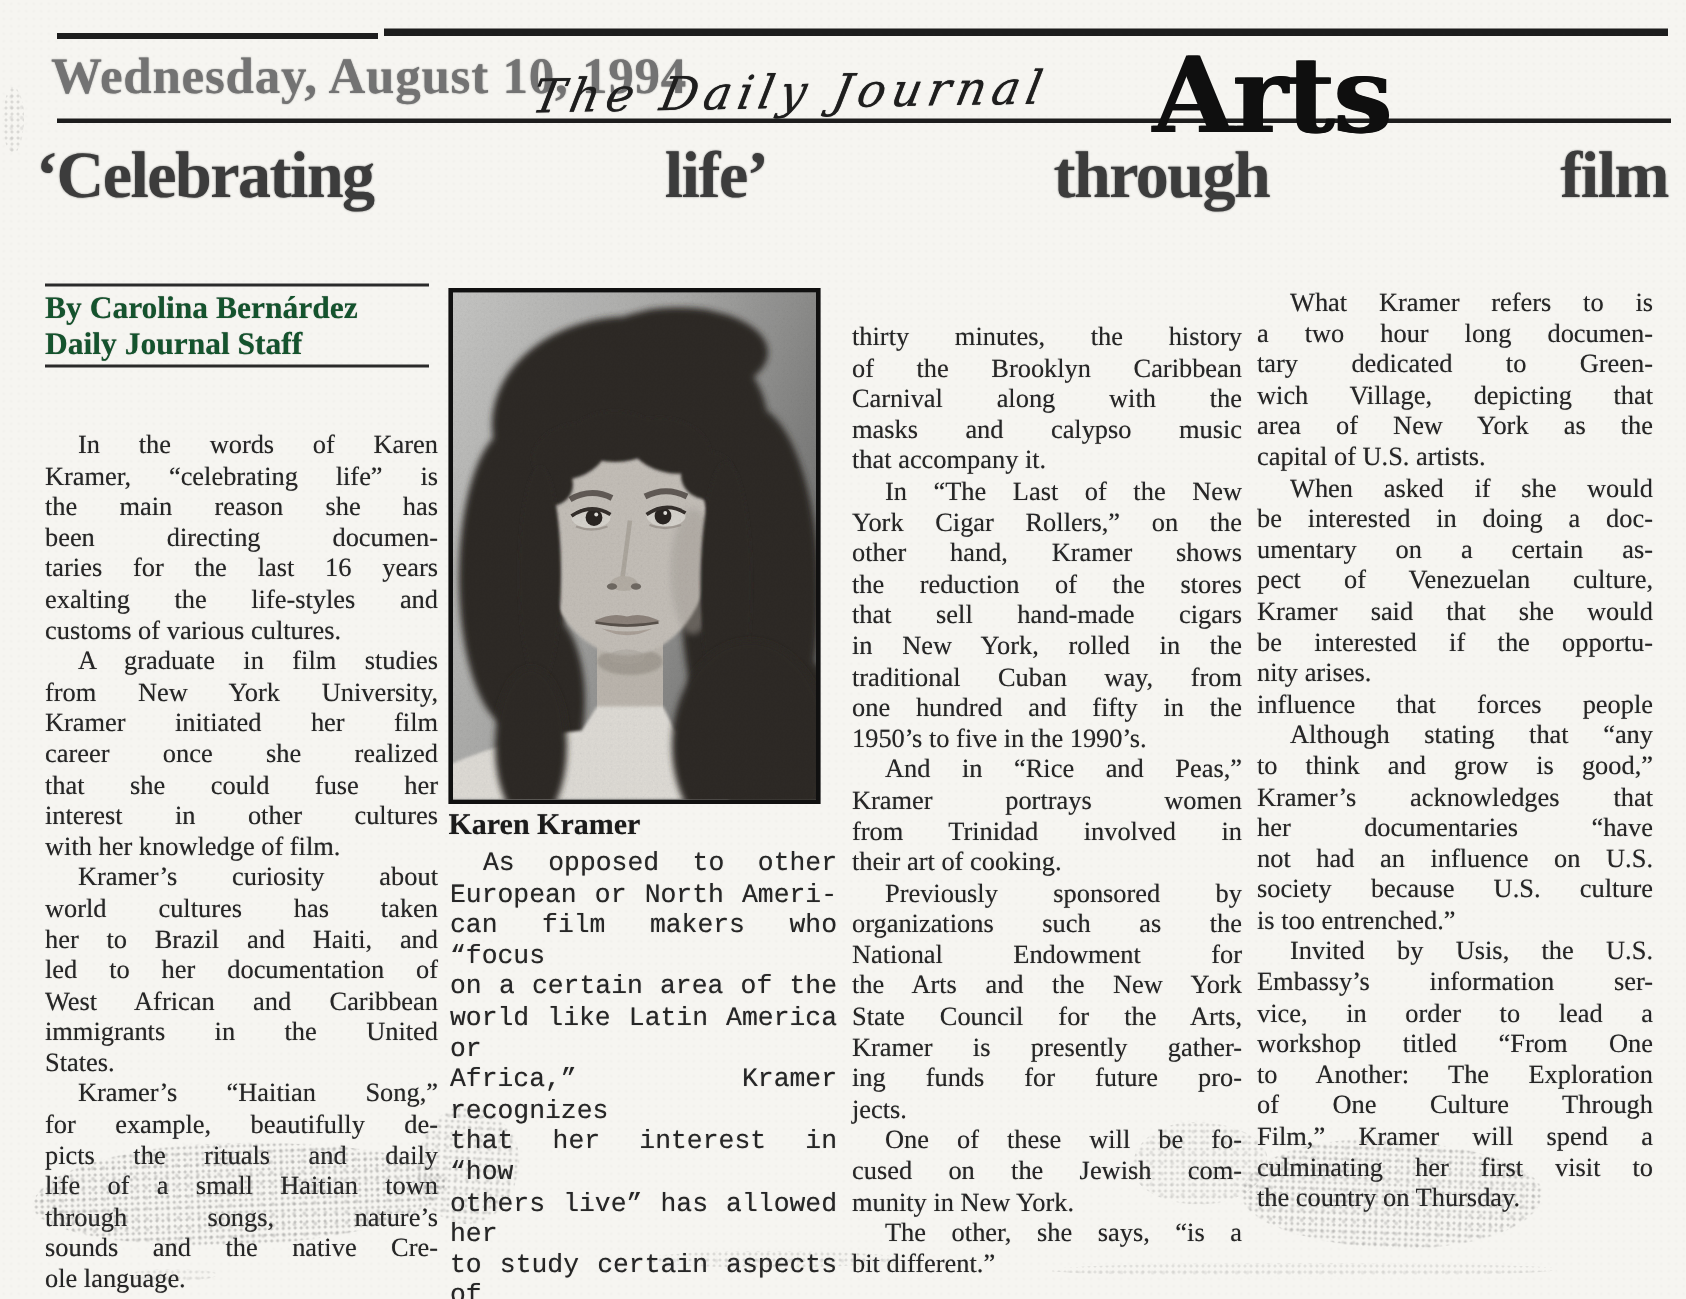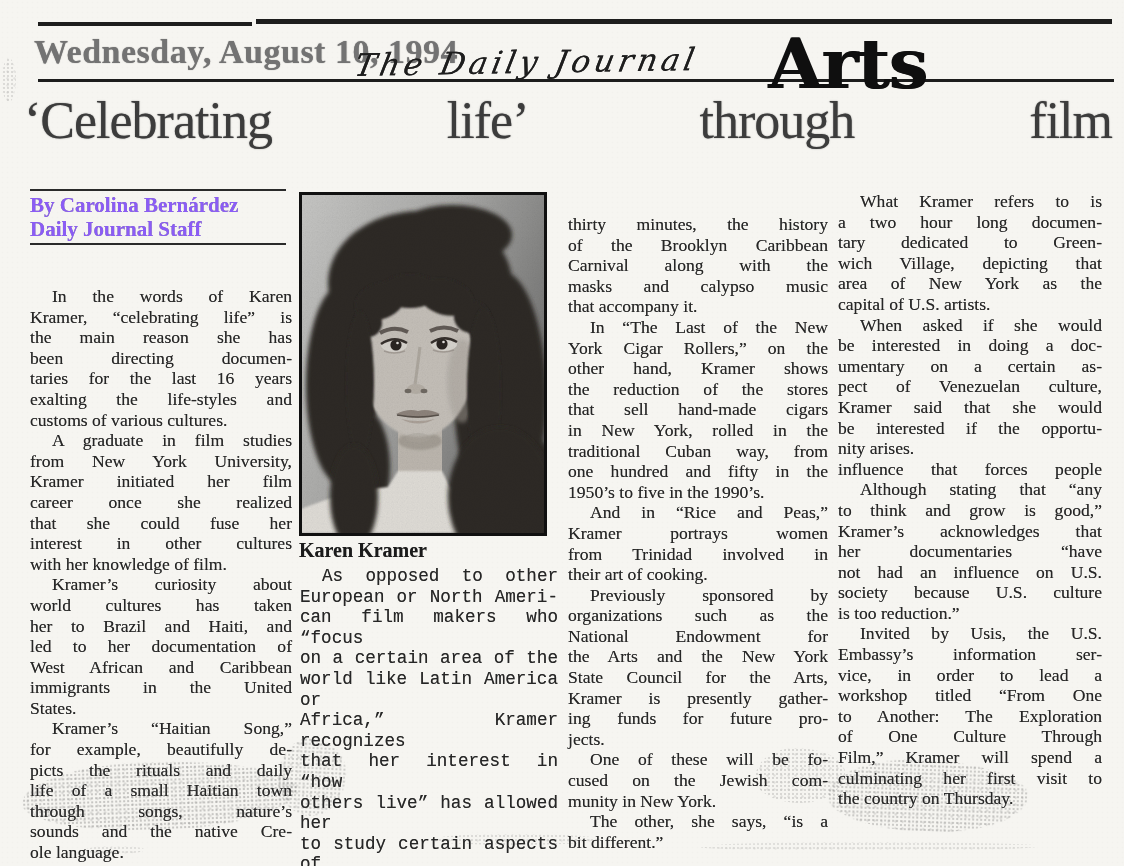--- a/index.html
+++ b/index.html
@@ -29,28 +29,28 @@
     transform:skewX(-12deg) rotate(-1deg); text-shadow:0 0 .5px #333;
     white-space:nowrap;
   }
   .section{
     position:absolute; left:768px; top:22px; font-size:70px; font-weight:bold;
     font-family:"DejaVu Serif", serif; color:#0f0f0f; letter-spacing:-1px;
     text-shadow:1px 0 0 #0f0f0f; z-index:2;
   }
   .headline{
     position:absolute; left:24px; top:92px; width:1088px; margin:0;
-    font-size:52px; line-height:1.12; font-weight:400; color:#3c3c3c;
+    font-size:44px; line-height:1.12; font-weight:700; color:#3c3c3c;
     letter-spacing:-1px; text-align:justify; text-align-last:justify;
     text-shadow:0 0 1.2px rgba(70,70,70,.8); white-space:nowrap;
   }
   .byline-rule-top{ left:30px; top:189px; width:256px; height:2px; background:#2a2a2a;}
   .byline-rule-bot{ left:30px; top:243px; width:256px; height:2px; background:#2a2a2a;}
   .byline{ position:absolute; left:30px; top:193px; width:256px; }
-  .byline div{ font-size:21px; font-weight:bold; line-height:24px; color:#8b5cf6;
+  .byline div{ font-size:21px; font-weight:bold; line-height:24px; color:#14532d;
     text-shadow:0 0 .6px rgba(30,30,30,.5); }
 
   .col{ position:absolute; font-size:17.6px; line-height:20.6px;
     text-shadow:0 0 .55px rgba(35,35,35,.55); }
   #col1{ left:30px;  top:253px; width:262px;margin-top:33px; }
   #col2{ left:300px; top:566px; width:258px;font-family:Liberation Mono, monospace; }
   #col3{ left:568px; top:187px; width:260px;margin-top:27px; }
   #col4{ left:838px; top:191px; width:264px; }
   .tl{ text-align:justify; text-align-last:justify; }
   .tl.last{ text-align-last:left; }
@@ -268,21 +268,21 @@
       <div class="tl">Kramer said that she would</div>
       <div class="tl">be interested if the opportu-</div>
       <div class="tl last">nity arises.</div>
       <div class="tl">influence that forces people</div>
       <div class="tl ind">Although stating that “any</div>
       <div class="tl">to think and grow is good,”</div>
       <div class="tl">Kramer’s acknowledges that</div>
       <div class="tl">her documentaries “have</div>
       <div class="tl">not had an influence on U.S.</div>
       <div class="tl">society because U.S. culture</div>
-      <div class="tl last">is too reduction.”</div>
+      <div class="tl last">is too entrenched.”</div>
       <div class="tl ind">Invited by Usis, the U.S.</div>
       <div class="tl">Embassy’s information ser-</div>
       <div class="tl">vice, in order to lead a</div>
       <div class="tl">workshop titled “From One</div>
       <div class="tl">to Another: The Exploration</div>
       <div class="tl">of One Culture Through</div>
       <div class="tl">Film,” Kramer will spend a</div>
       <div class="tl">culminating her first visit to</div>
       <div class="tl last">the country on Thursday.</div>
     </div>

